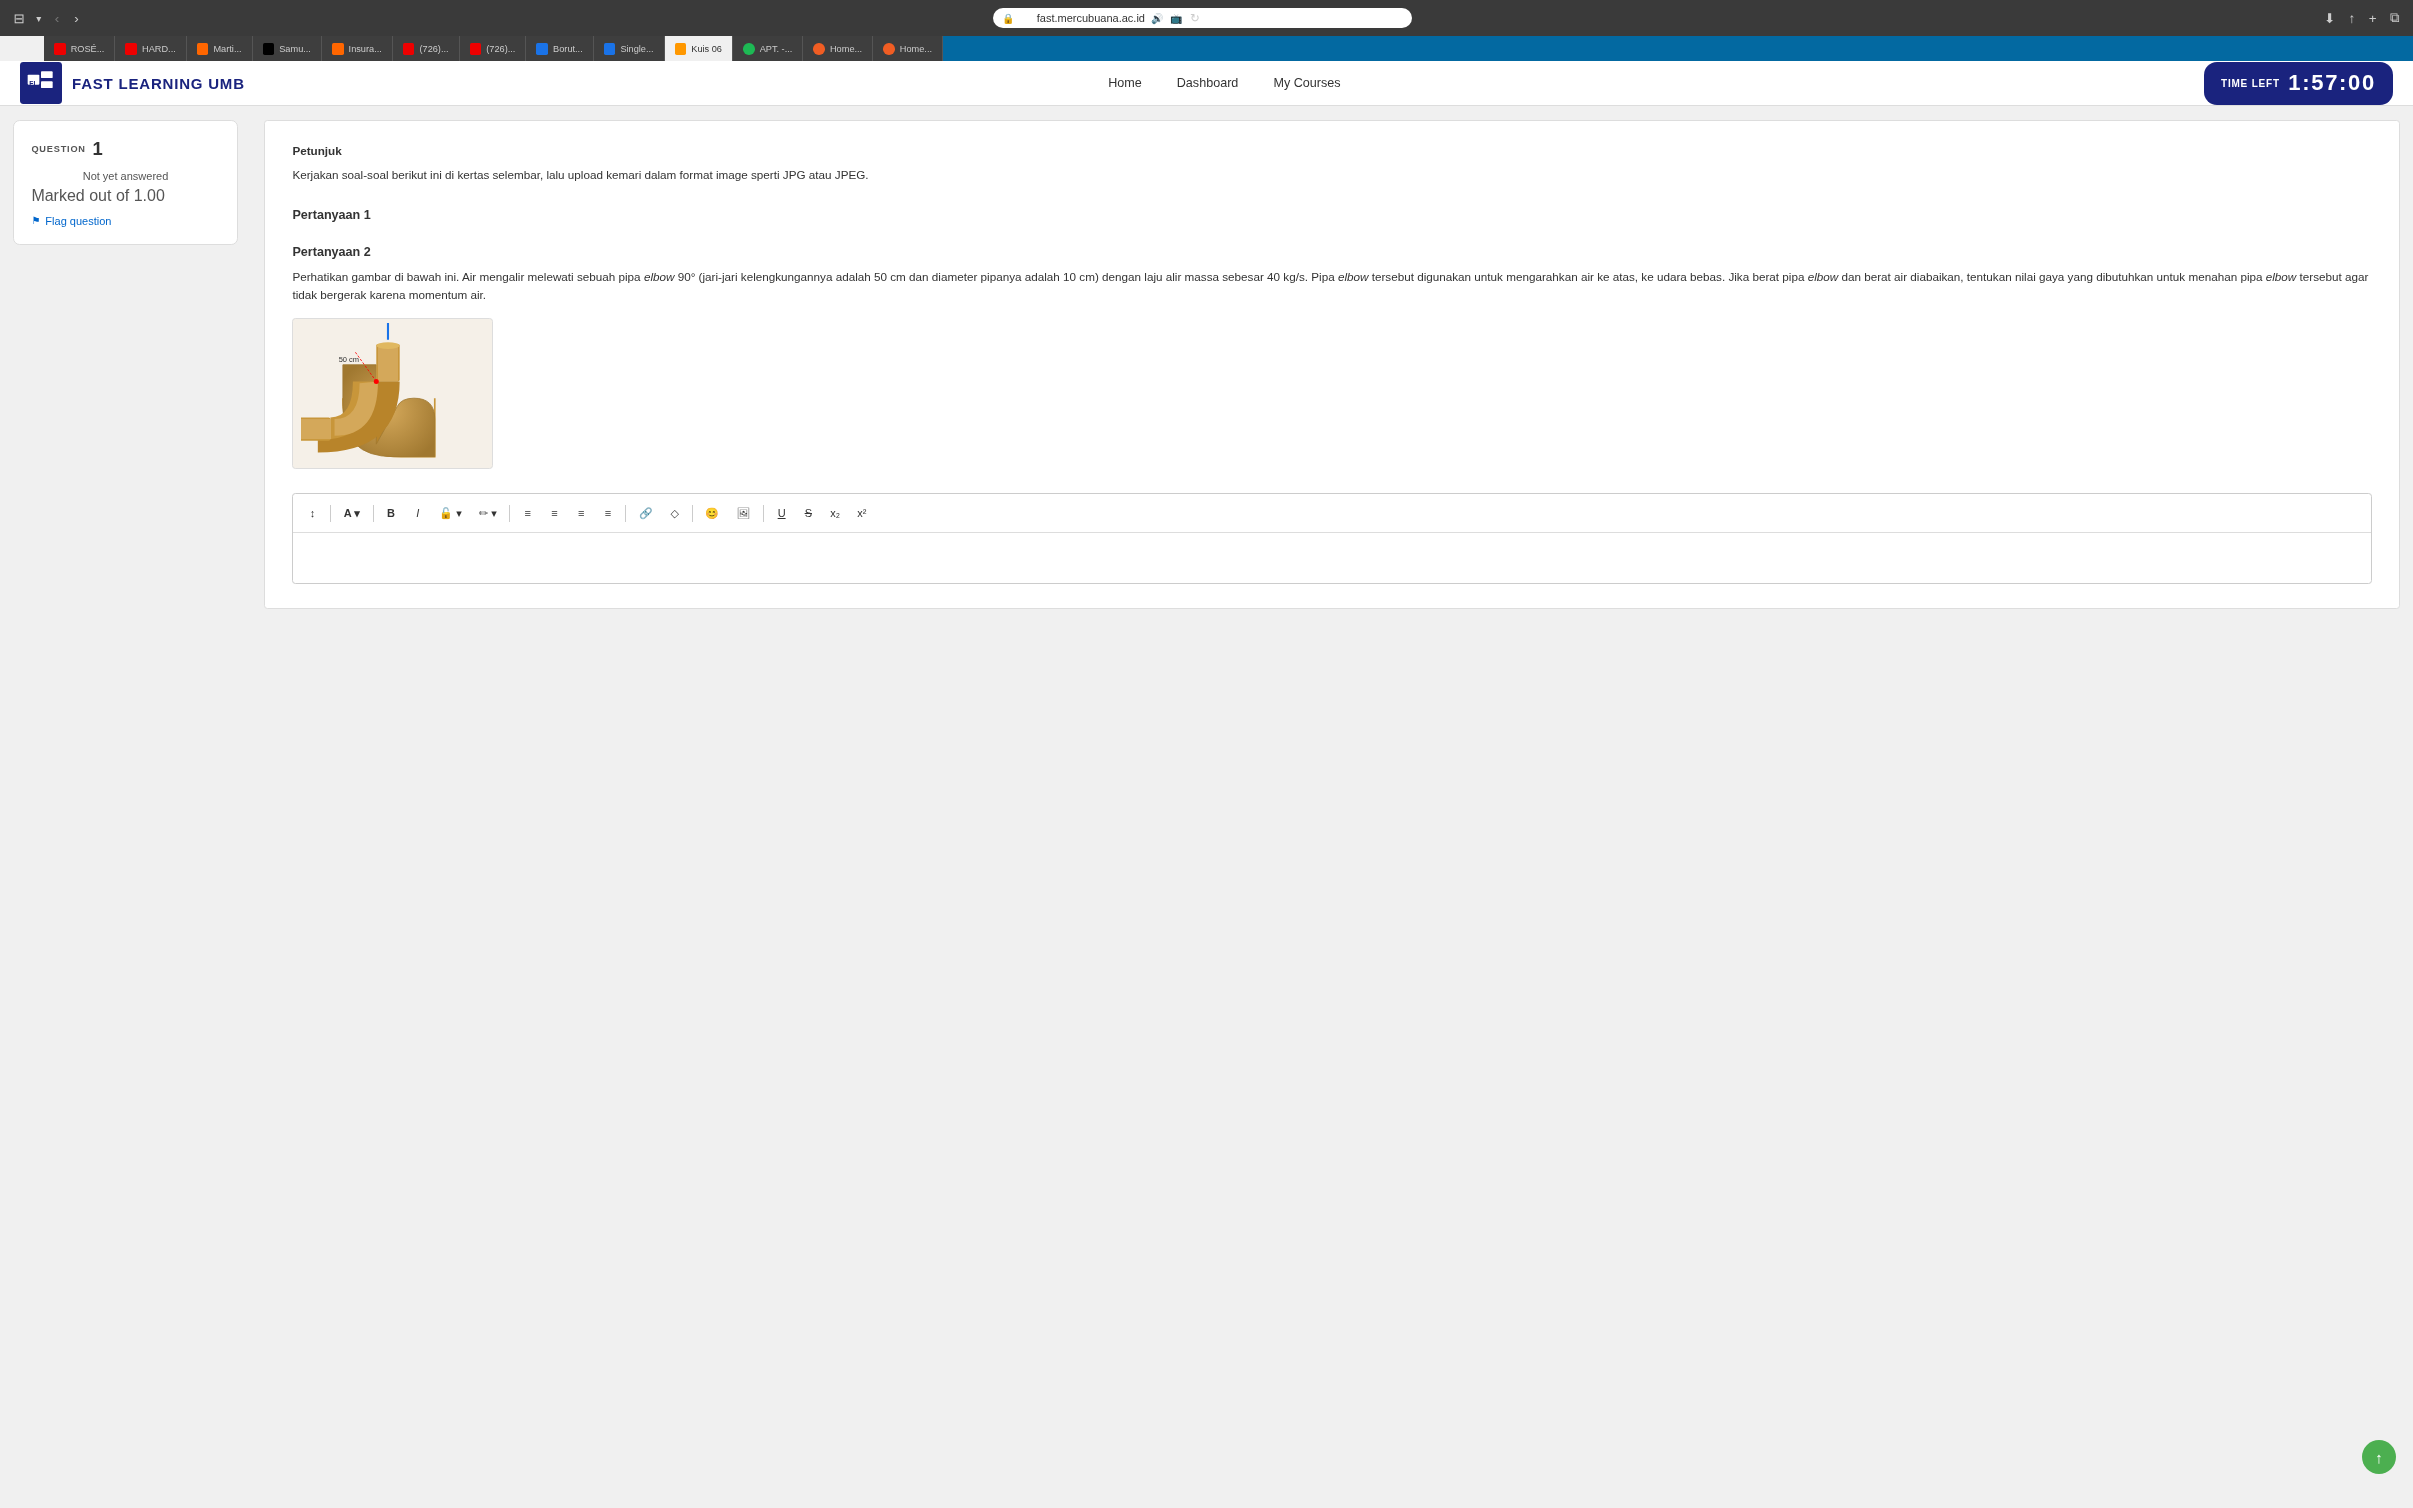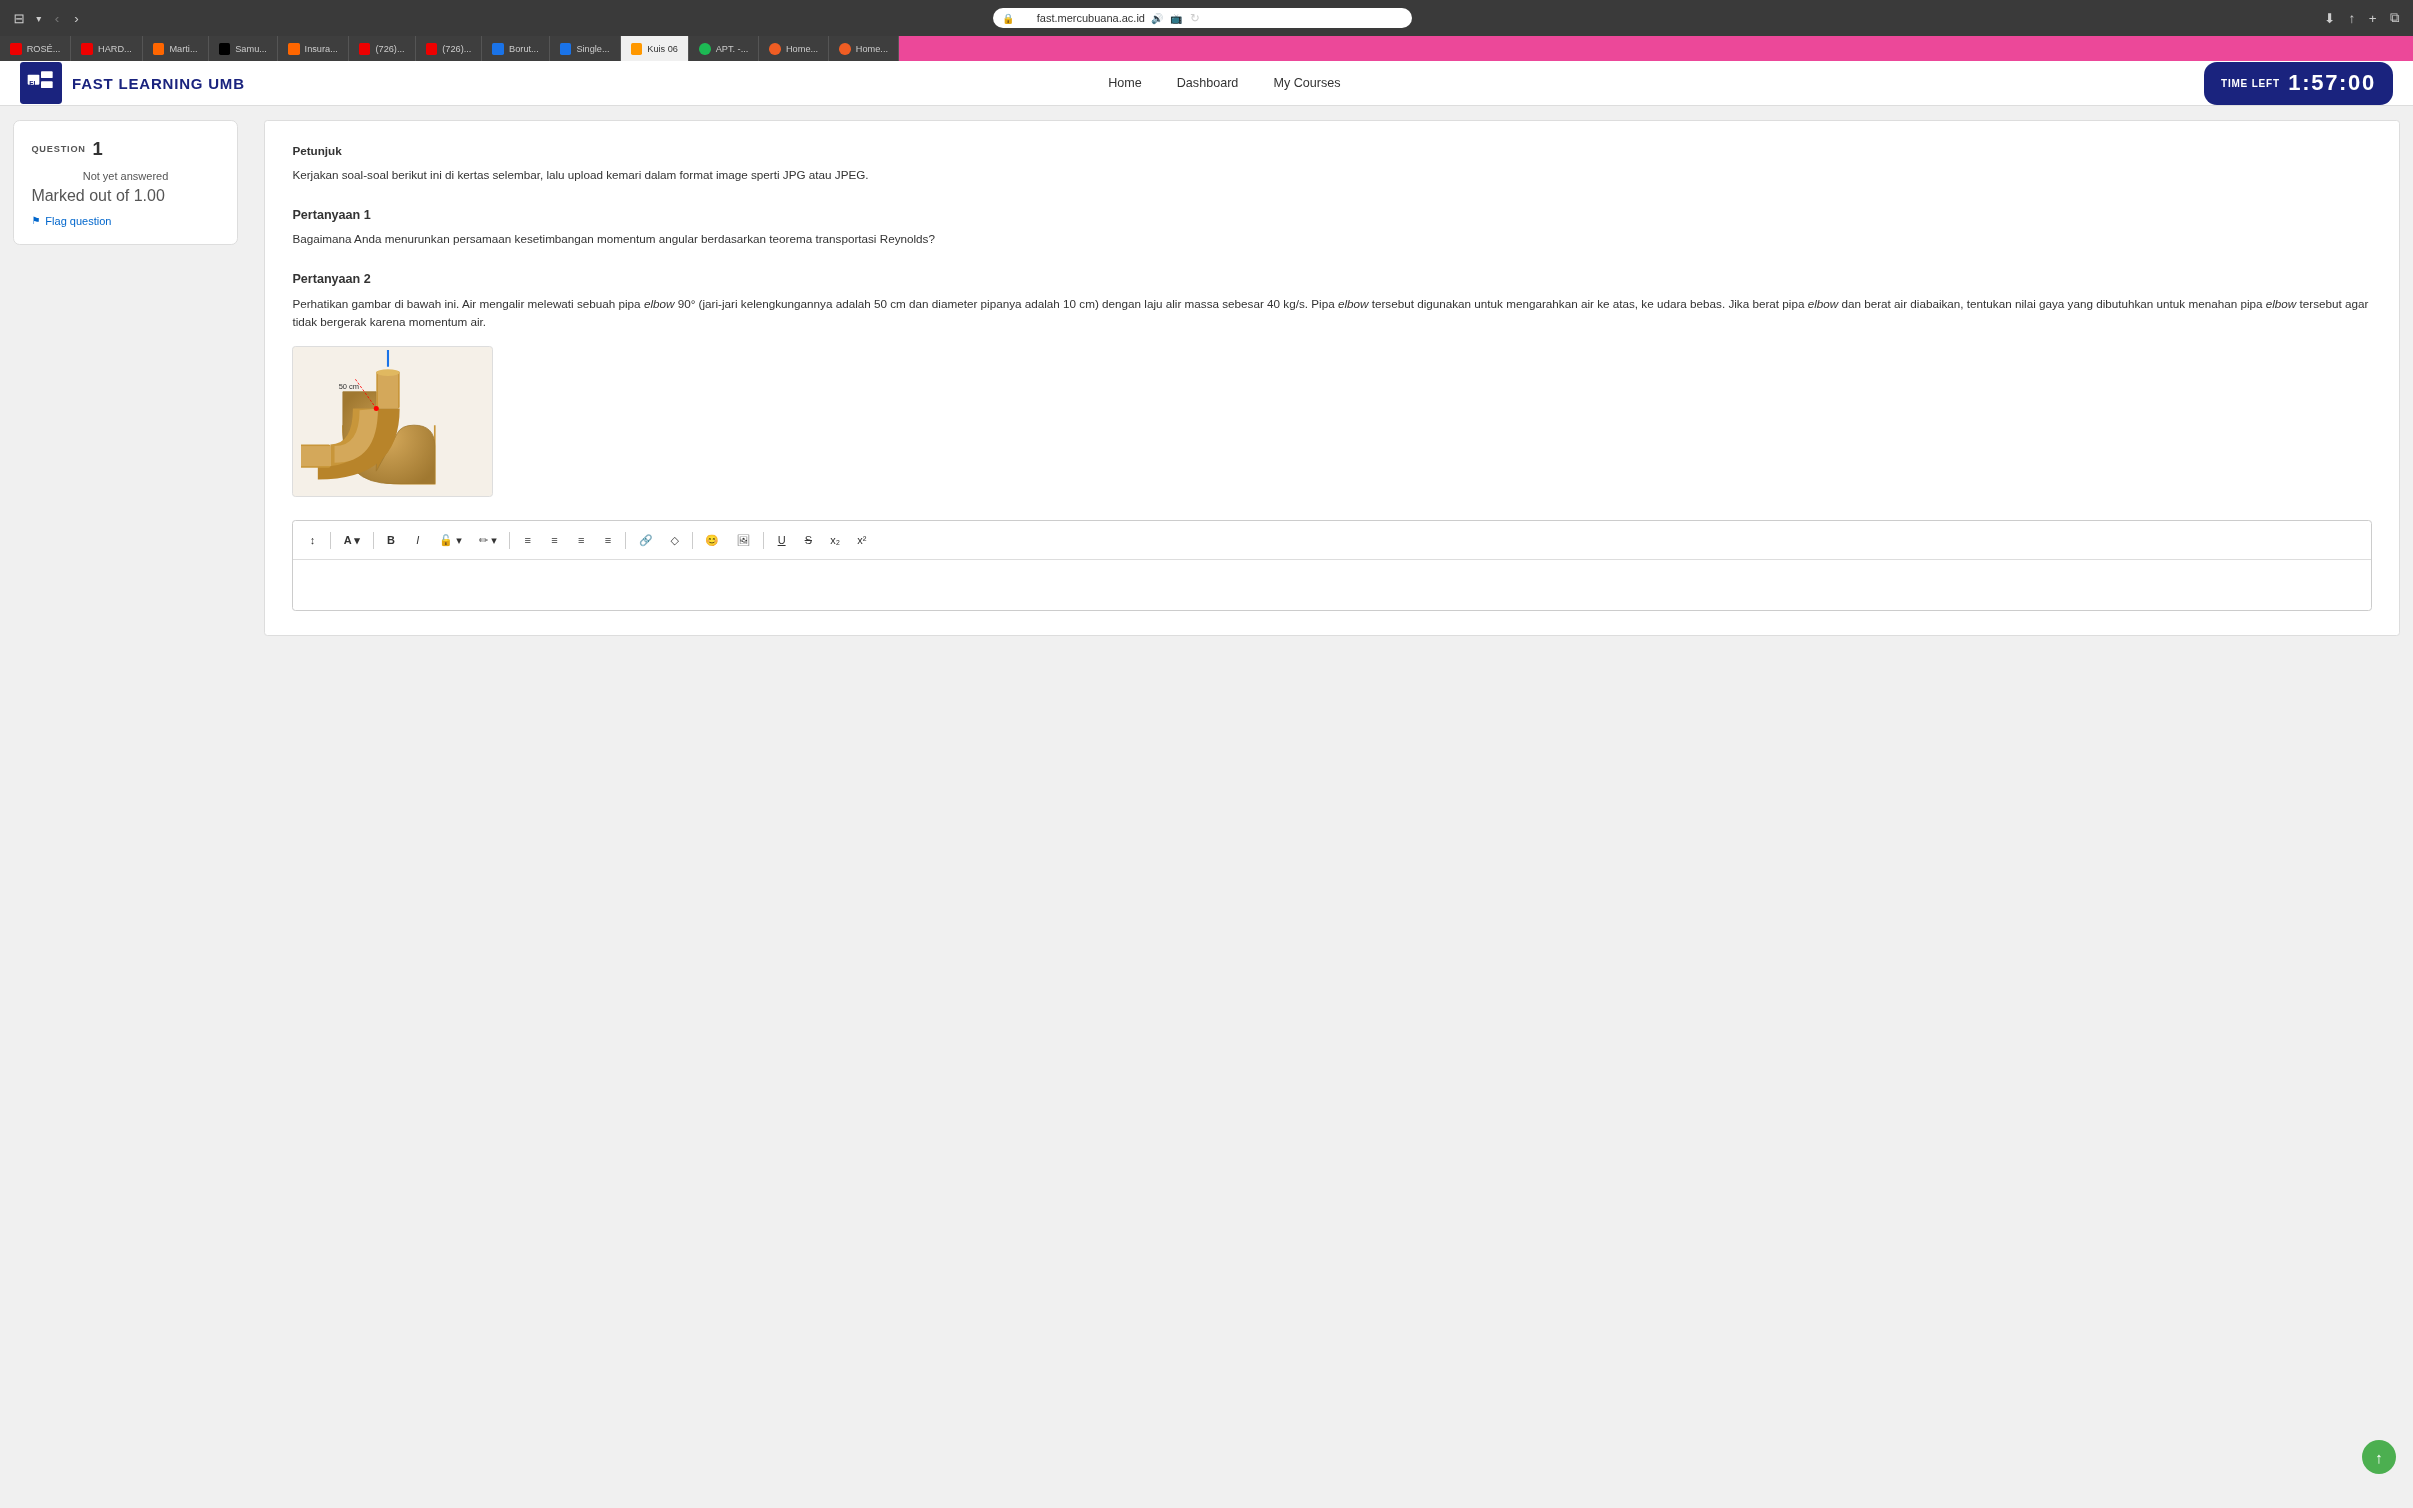--- a/index.html
+++ b/index.html
@@ -1,20 +1,20 @@
 <!DOCTYPE html>
 <html style="font-size:13.4px"><head>
   <meta charset="utf-8">
   <style>
     * { box-sizing: border-box; margin: 0; padding: 0; }
     body { font-family: -apple-system, BlinkMacSystemFont, 'Segoe UI', Arial, sans-serif; background: #f0f0f0; font-size: 11.7px; }
 
     
     .browser-chrome { background: #3a3a3a; padding: 6.7px 10px; display: flex; align-items: center; gap: 6.7px; }
-    .browser-tabs { background: #ec4899; display: flex; align-items: center; overflow: hidden; }
+    .browser-tabs { background: #0369a1; display: flex; align-items: center; overflow: hidden; margin-left: 44px; }
     .browser-tab { display: flex; align-items: center; gap: 5px; padding: 6.7px 10px; background: #3e3e3e; border-right: 0.8px solid #555; font-size: 9.2px; color: #ccc; white-space: nowrap; max-width: 101px; overflow: hidden; }
     .browser-tab.active { background: #f0f0f0; color: #333; }
     .tab-favicon { width: 11.7px; height: 11.7px; border-radius: 1.7px; flex-shrink: 0; }
     .tab-favicon.red { background: #e00; }
     .tab-favicon.blue { background: #1a73e8; }
     .tab-favicon.tiktok { background: #000; }
     .tab-favicon.orange { background: #ff6600; }
     .tab-favicon.kuis { background: #ff9800; }
     .tab-favicon.spotify { background: #1db954; border-radius: 50%; }
     .tab-favicon.shopee { background: #f05d23; border-radius: 50%; }
@@ -206,21 +206,20 @@
   <div class="main-content">
     <div class="question-panel">
 
       <div class="pertanyaan-section">
         <div class="petunjuk-label">Petunjuk</div>
         <div class="petunjuk-text">Kerjakan soal-soal berikut ini di kertas selembar, lalu upload kemari dalam format image sperti JPG atau JPEG.</div>
       </div>
 
       <div class="pertanyaan-section">
         <div class="pertanyaan-title">Pertanyaan 1</div>
-        <div class="pertanyaan-text">Bagaimana Anda menurunkan persamaan kesetimbangan momentum angular berdasarkan teorema transportasi Reynolds?</div>
       </div>
 
       <div class="pertanyaan-section">
         <div class="pertanyaan-title">Pertanyaan 2</div>
         <div class="pertanyaan-text">
           Perhatikan gambar di bawah ini. Air mengalir melewati sebuah pipa <em>elbow</em> 90° (jari-jari kelengkungannya adalah 50 cm dan diameter pipanya adalah 10 cm) dengan laju alir massa sebesar 40 kg/s. Pipa <em>elbow</em> tersebut digunakan untuk mengarahkan air ke atas, ke udara bebas. Jika berat pipa <em>elbow</em> dan berat air diabaikan, tentukan nilai gaya yang dibutuhkan untuk menahan pipa <em>elbow</em> tersebut agar tidak bergerak karena momentum air.
         </div>
 
         <div class="elbow-image">
           <svg class="elbow-svg" viewBox="0 0 220 170" style="font-size:14px">

